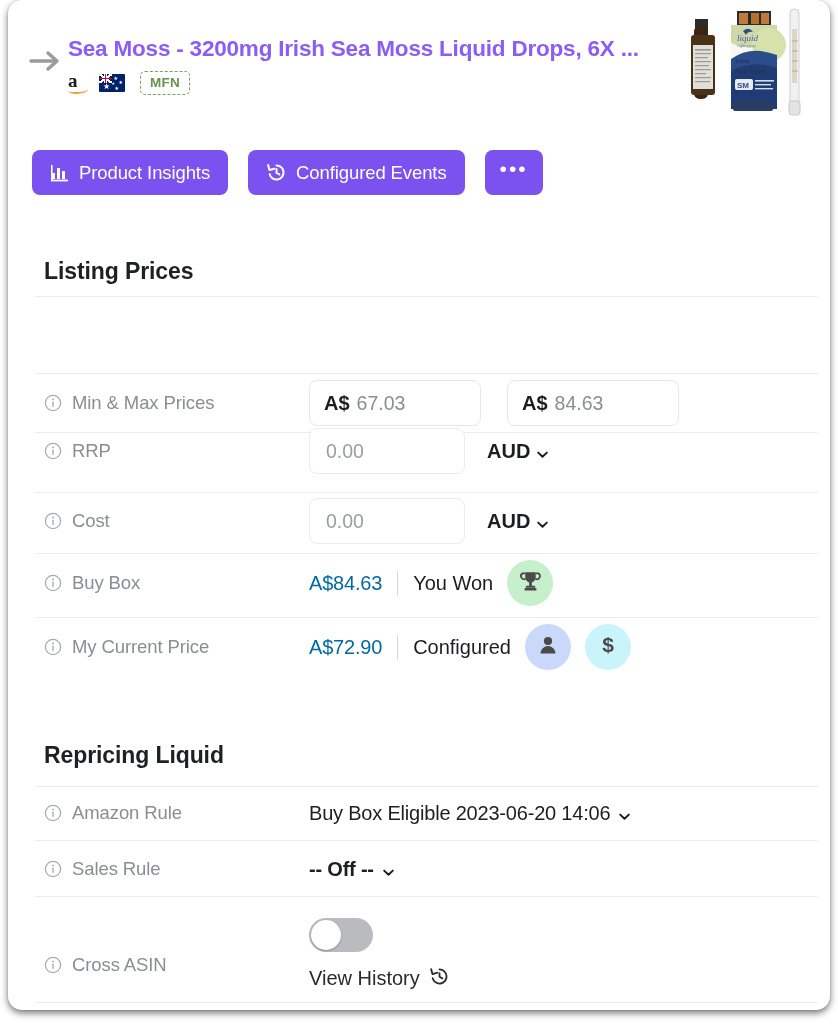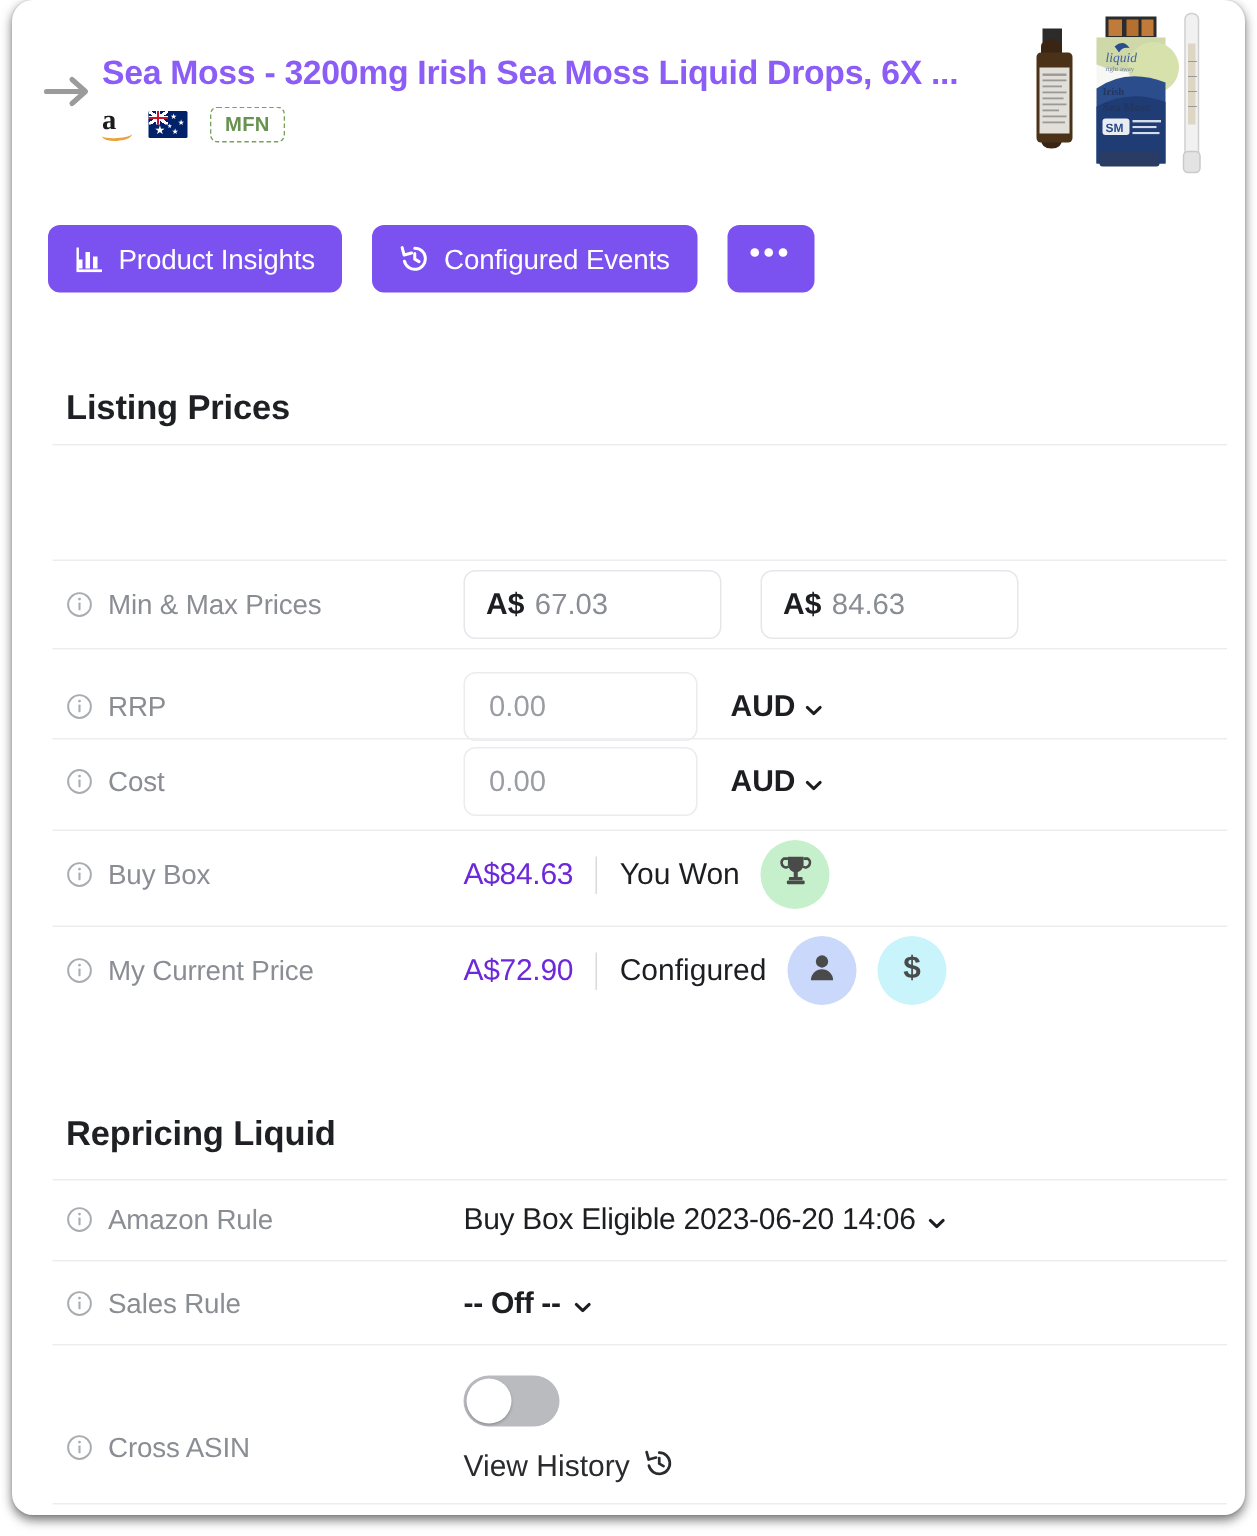--- a/index.html
+++ b/index.html
@@ -252,21 +252,21 @@
     align-items: center;
     gap: 5px;
     font-size: 20px;
     font-weight: 600;
     color: #1d1e21;
     cursor: pointer;
     margin-left: 22px;
   }
   .chev { width: 15px; height: 15px; color: #1d1e21; }
 
-  .val-strong { font-size: 20px; color: #6d28d9; font-weight: 500; letter-spacing: -0.2px; }
+  .val-strong { font-size: 20px; color: #0369a1; font-weight: 500; letter-spacing: -0.2px; }
   .vsep { width: 1px; height: 25px; background: #d8d9dd; margin: 0 15px; }
   .val-plain { font-size: 20px; color: #1d1e21; }
 
   .circle-badge {
     width: 46px; height: 46px;
     border-radius: 50%;
     display: inline-flex;
     align-items: center;
     justify-content: center;
     margin-left: 14px;
@@ -456,21 +456,21 @@
         <span class="cur-prefix">A$</span>
         <span class="amt-grey">67.03</span>
       </div>
       <div class="price-input" style="width:172px; margin-left:26px;">
         <span class="cur-prefix">A$</span>
         <span class="amt-grey">84.63</span>
       </div>
     </div>
     <div class="divider" style="top:432px;"></div>
 
-    <div class="field-row" style="top:448px; height:46px;">
+    <div class="field-row" style="top:428px; height:46px;">
       <div class="row-label" style="width:265px;">
         <span class="info-icon">
           <svg width="18" height="18" viewBox="0 0 18 18" aria-hidden="true">
             <circle cx="9" cy="9" r="7.6" fill="none" stroke="currentColor" stroke-width="1.3"></circle>
             <circle cx="9" cy="5.4" r="0.95" fill="currentColor"></circle>
             <rect x="8.3" y="7.6" width="1.4" height="5.3" rx="0.6" fill="currentColor"></rect>
           </svg>
         </span>
         <span>RRP</span>
       </div>

